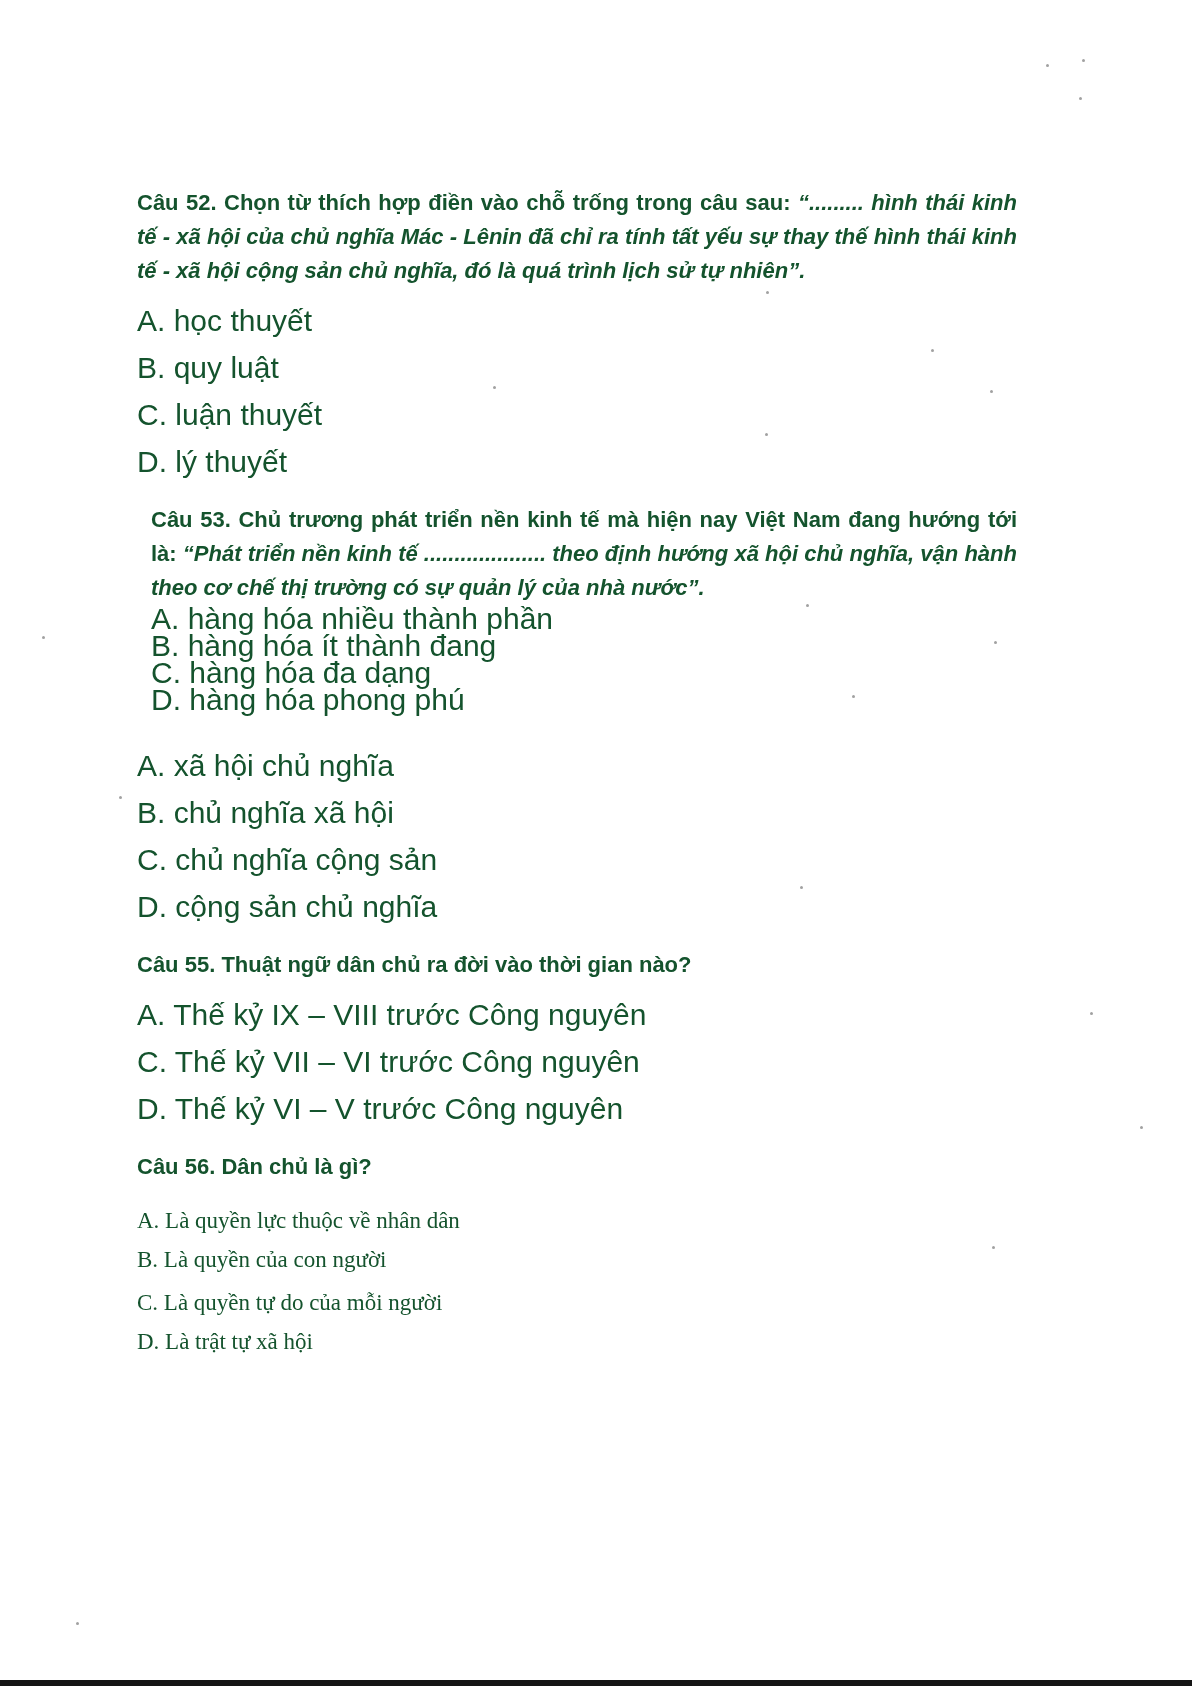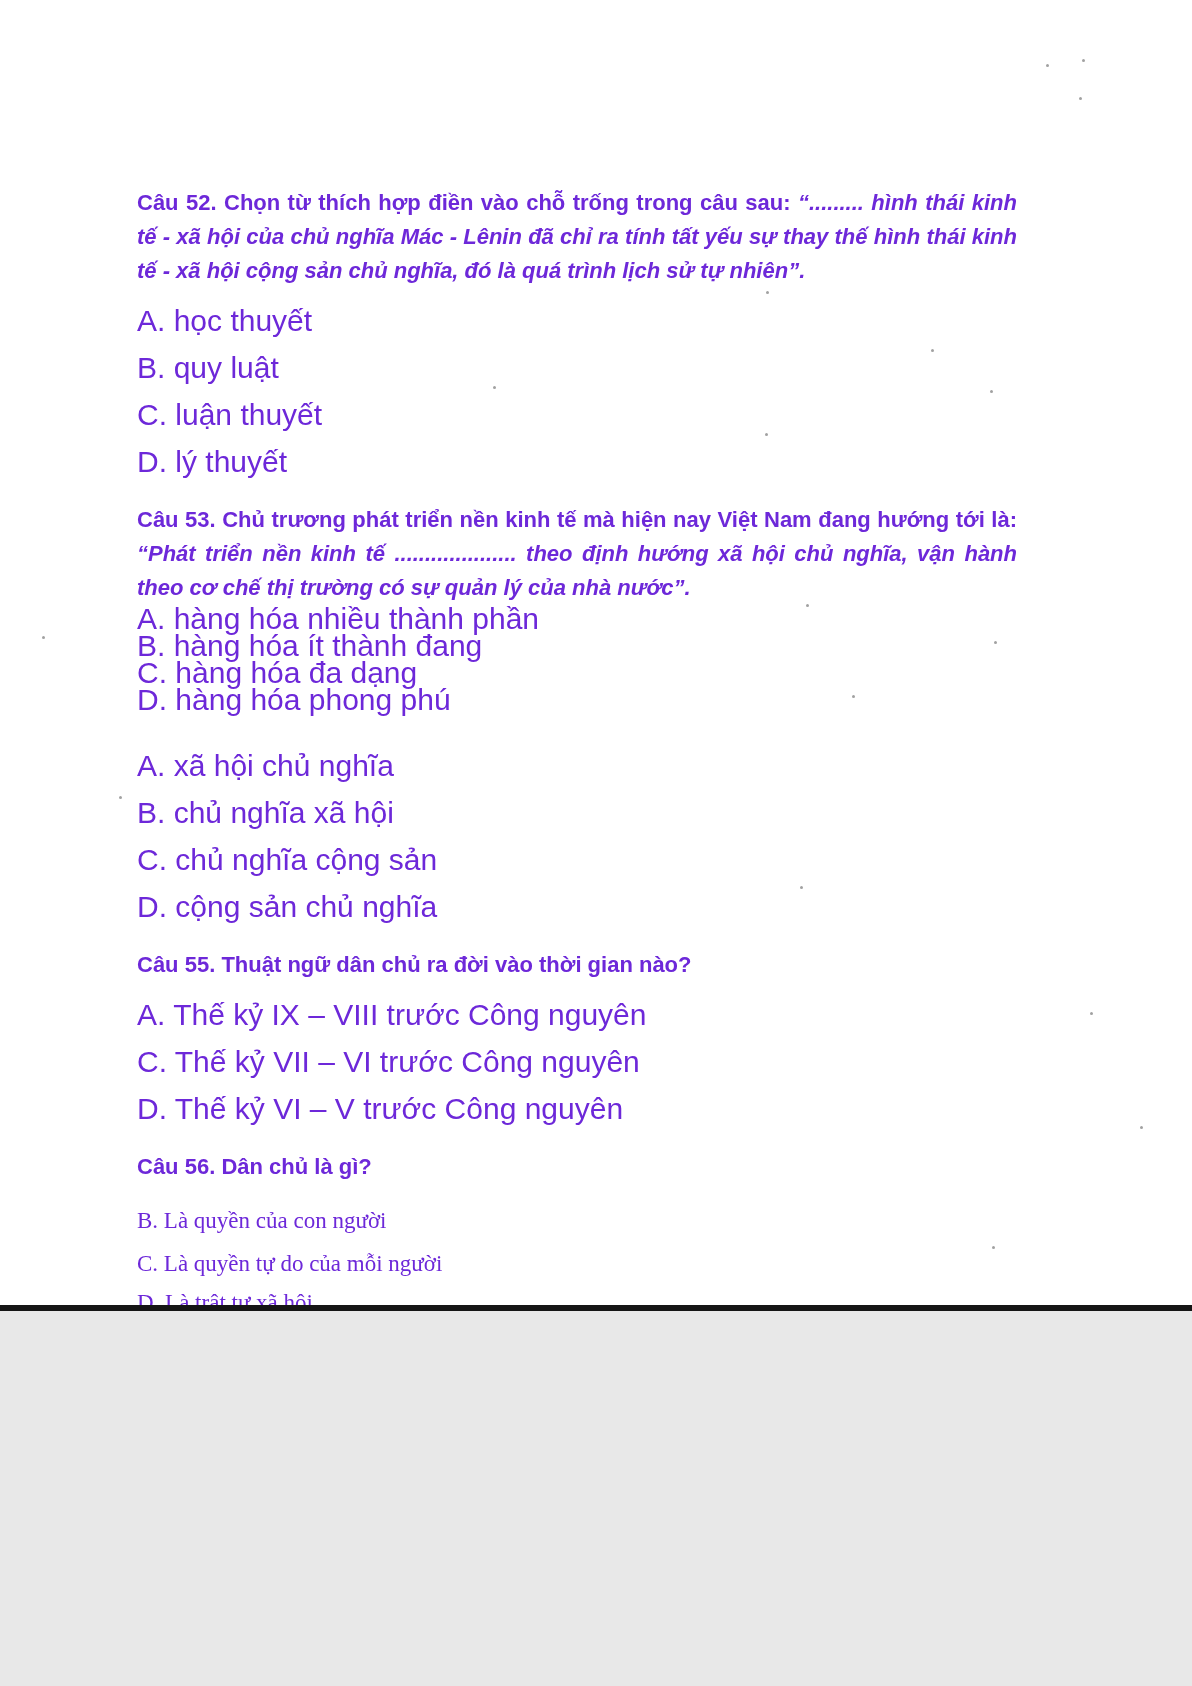--- a/index.html
+++ b/index.html
@@ -3,26 +3,26 @@
 <meta charset="utf-8">
 <style>
   html, body {
     margin: 0;
     padding: 0;
     background: #e8e8e8;
   }
   .page {
     position: relative;
     width: 1192px;
-    height: 1311px;
+    height: 1686px;
     margin: 0 auto;
     background: #ffffff;
     overflow: hidden;
     font-family: "Liberation Sans", sans-serif;
-    color: #6d28d9;
+    color: #14532d;
   }
   .content {
     position: absolute;
     left: 137px;
     top: 186px;
     width: 880px;
   }
   .question { margin: 0 0 26px 0; }
   .q-head {
     margin: 0 0 6px 0;
@@ -43,21 +43,21 @@
   }
   ul.options.loose { padding-top: 12px; }
   ul.options.loose li { margin: 0 0 17px 0; }
   ul.options.tight li { margin: 0 0 0 0; line-height: 27px; }
   ul.options.gap-top { padding-top: 16px; }
   ul.options.serif {
     font-family: "Liberation Serif", serif;
     font-size: 23px;
   }
   ul.options.serif li { line-height: 30px; }
-  .q53 .q-head, .q53 ul.options { margin-bottom: 0; }
+  .q53 .q-head, .q53 ul.options { margin-bottom: 0; margin-left: 14px; }
   
   .speck {
     position: absolute;
     background: #6f6f6f;
     border-radius: 50%;
     opacity: .65;
   }
   .scan-edge {
     position: absolute;
     left: 0;
@@ -108,20 +108,21 @@
       <ul class="options loose">
         <li>A. Thế kỷ IX – VIII trước Công nguyên</li>
         <li>C. Thế kỷ VII – VI trước Công nguyên</li>
         <li>D. Thế kỷ VI – V trước Công nguyên</li>
       </ul>
     </section>
 
     <section class="question">
       <p class="q-head"><span class="q-num">Câu 56.</span> <span class="q-lead">Dân chủ là gì?</span></p>
       <ul class="options tight serif gap-top">
+        <li style="margin-bottom:9px;">A. Là quyền lực thuộc về nhân dân</li>
         <li style="margin-bottom:13px;">B. Là quyền của con người</li>
         <li style="margin-bottom:9px;">C. Là quyền tự do của mỗi người</li>
         <li>D. Là trật tự xã hội</li>
       </ul>
     </section>
 
   </div>
 
   <div class="speck" style="left:1046px; top:64px;  width:3px; height:3px;"></div>
   <div class="speck" style="left:1082px; top:59px;  width:3px; height:3px;"></div>

